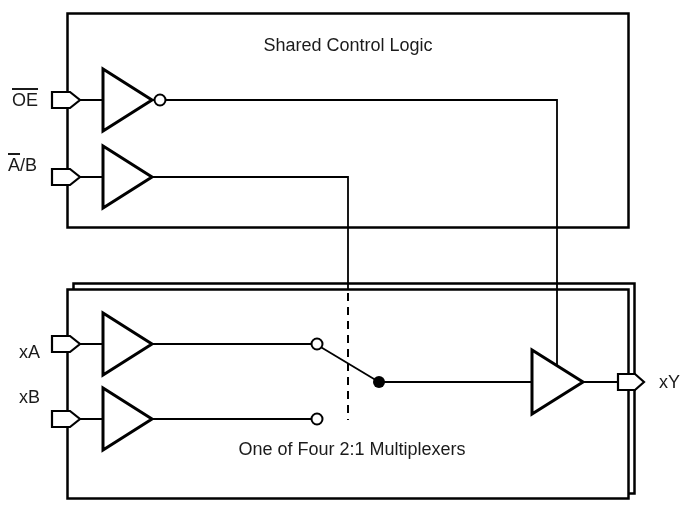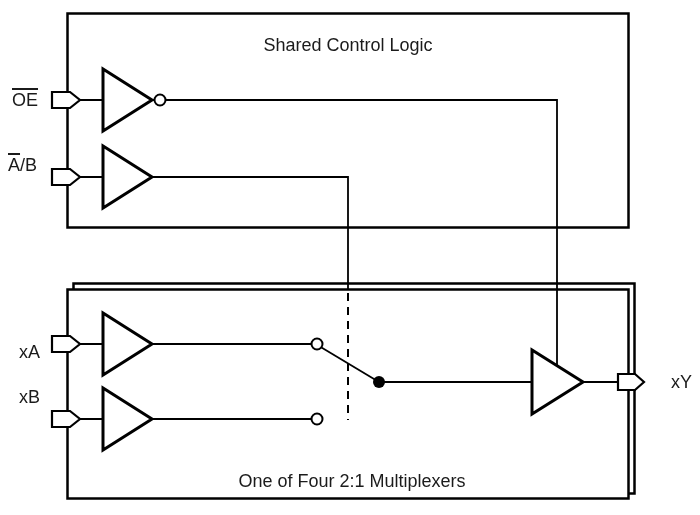--- a/index.html
+++ b/index.html
@@ -67,24 +67,24 @@
 
     <polygon class="pin" points="52,92 70,92 80,100 70,108 52,108"></polygon>
     <polygon class="pin" points="52,169 70,169 80,177 70,185 52,185"></polygon>
     <polygon class="pin" points="52,336 70,336 80,344 70,352 52,352"></polygon>
     <polygon class="pin" points="52,411 70,411 80,419 70,427 52,427"></polygon>
     <polygon class="pin" points="618,374 635,374 644,382 635,390 618,390"></polygon>
   </svg>
 
   <div class="lbl title" style="left:48px;top:36px;width:600px;">Shared Control Logic</div>
 
-  <div class="lbl title" style="left:52px;top:472px;width:600px;">One of Four 2:1 Multiplexers</div>
+  <div class="lbl title" style="left:52px;top:440px;width:600px;">One of Four 2:1 Multiplexers</div>
 
   <div class="lbl" style="left:12px;top:91px;"><span class="bar">OE</span></div>
 
   <div class="lbl" style="left:8px;top:156px;"><span class="bar">A</span><span>/B</span></div>
 
   <div class="lbl" style="left:19px;top:336px;margin-top:7px;">xA</div>
 
   <div class="lbl" style="left:19px;top:388px;">xB</div>
 
-  <div class="lbl" style="left:659px;top:373px;margin-left:12px;">xY</div>
+  <div class="lbl" style="left:659px;top:373px;">xY</div>
 </div>
 
 </body></html>

